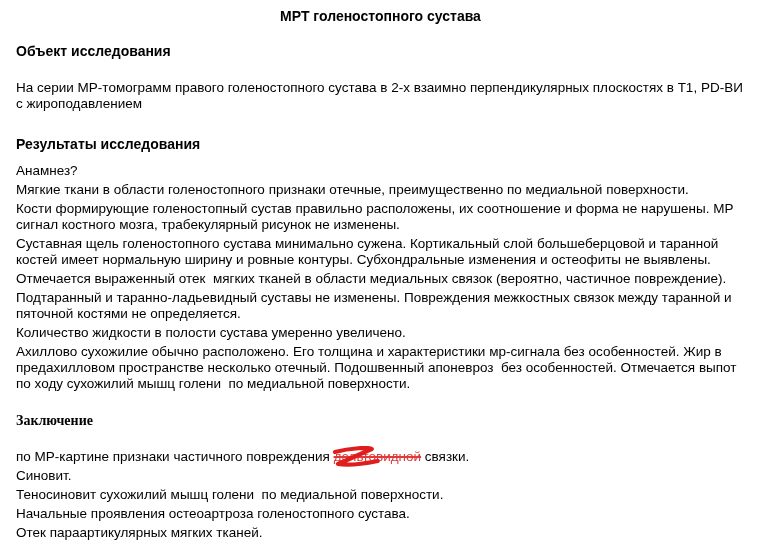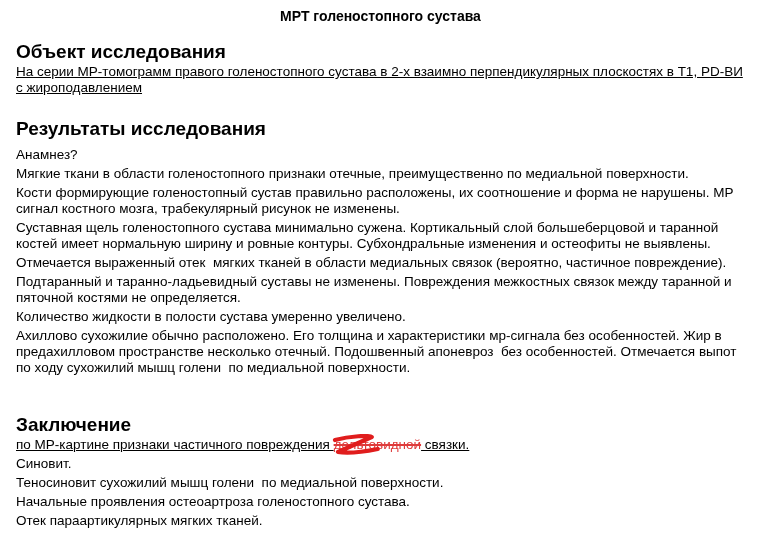--- a/index.html
+++ b/index.html
@@ -22,32 +22,32 @@
   }
   .doc-title {
     margin: 2px 0 0 0;
     font-size: 14px;
     font-weight: bold;
     text-align: center;
     line-height: 17px;
   }
   .section-heading {
     margin: 0;
-    font-size: 19px;
+    font-size: 14px;
     font-weight: bold;
     line-height: 17px;
   }
   #h-object { margin-top: 18px; }
   #h-results { margin-top: 24px; }
-  #h-conclusion { margin-top: 40px; }
+  #h-conclusion { margin-top: 20px; font-family: Liberation Serif, serif; }
   .para {
     margin: 3px 0 0 0;
     white-space: pre-wrap;
   }
-  .para.first-after-heading { margin-top: 4px; text-decoration: underline; }
+  .para.first-after-heading { margin-top: 20px; }
   .para.anamnesis { margin-top: 10px; }
   
   .struck-word {
     position: relative;
     display: inline-block;
     color: #df3b3b;
     text-decoration: line-through;
     text-decoration-color: #df3b3b;
     text-decoration-thickness: 2px;
   }

